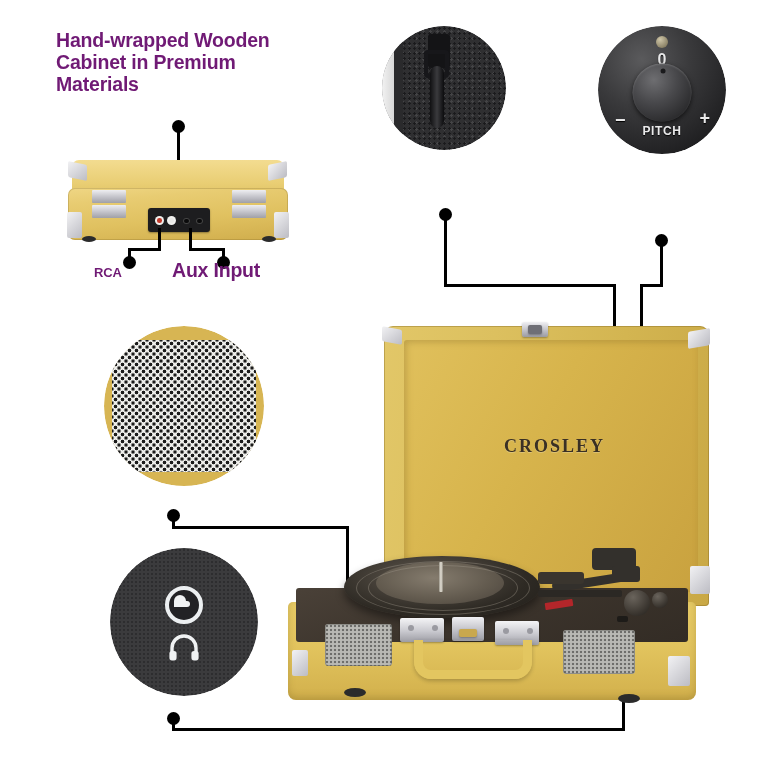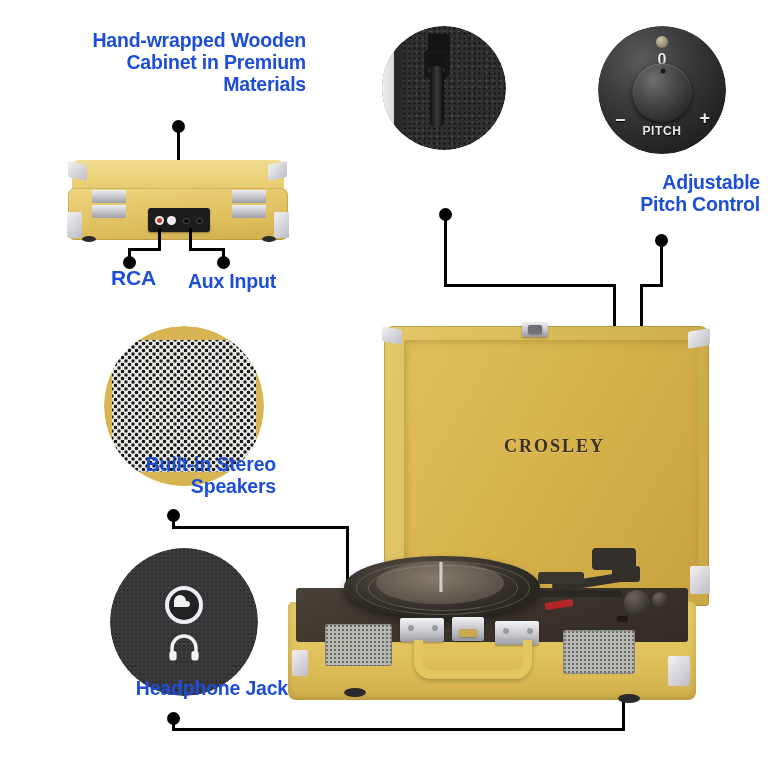--- a/index.html
+++ b/index.html
@@ -1,21 +1,21 @@
 <!DOCTYPE html>
 <html><head>
 <meta charset="utf-8">
 <title>Crosley Turntable Feature Infographic</title>
 <style>
   html,body{margin:0;padding:0;background:#fff;}
   body{width:768px;height:768px;position:relative;overflow:hidden;
        font-family:"Liberation Sans","DejaVu Sans",sans-serif;color:#111;}
   #stage{position:absolute;left:0;top:0;width:768px;height:768px;background:#ffffff;}
-  .lbl{position:absolute;font-weight:700;color:#1d4ed8;letter-spacing:-0.2px;
-       line-height:1.12;text-align:right;white-space:pre-line;}
+  .lbl{position:absolute;font-weight:700;color:#701a75;letter-spacing:-0.2px;
+       line-height:1.12;text-align:left;white-space:pre-line;}
 
   
   .ln{position:absolute;background:#000;}
   .lnv{width:3px;}
   .lnh{height:3px;}
   .dot{position:absolute;width:13px;height:13px;border-radius:50%;background:#000;}
 
   
   .circ{position:absolute;border-radius:50%;overflow:hidden;}
 
@@ -149,27 +149,27 @@
     <div class="auxh" style="left:196px;top:217.5px;width:6.5px;height:6.5px;"></div>
 
     <div class="foot" style="left:82px;top:236px;width:14px;height:6px;"></div>
     <div class="foot" style="left:262px;top:236px;width:14px;height:6px;"></div>
   </div>
 
   <div class="ln lnv" style="left:158px;top:228px;height:22px;"></div>
   <div class="ln lnh" style="left:128px;top:248px;width:33px;"></div>
   <div class="ln lnv" style="left:128px;top:248px;height:12px;"></div>
   <div class="dot" style="left:123px;top:256px;"></div>
-  <div class="lbl" style="left:94px;top:266px;width:62px;font-size:21px;">RCA</div>
+  <div class="lbl" style="left:94px;top:266px;width:62px;font-size:13px;">RCA</div>
 
   <div class="ln lnv" style="left:189px;top:228px;height:22px;"></div>
   <div class="ln lnh" style="left:189px;top:248px;width:36px;"></div>
   <div class="ln lnv" style="left:222px;top:248px;height:12px;"></div>
   <div class="dot" style="left:217px;top:256px;"></div>
-  <div class="lbl" style="left:172px;top:271px;width:104px;font-size:19.5px;">Aux Input</div>
+  <div class="lbl" style="left:172px;top:260px;width:104px;font-size:19.5px;">Aux Input</div>
 
   <div class="circ" style="left:382px;top:26px;width:124px;height:124px;">
     <div class="cue-face"></div>
     <div class="cue-tex"></div>
     <div class="cue-edge" style="left:0;top:18px;width:16px;height:88px;"></div>
     <div class="cue-edge" style="left:12px;top:14px;width:9px;height:96px;background:#2a2a2c;"></div>
     <div class="cue-slot" style="left:46px;top:8px;width:22px;height:34px;background:#141416;"></div>
     <div class="cue-hook" style="left:42px;top:24px;width:17px;height:20px;"></div>
     <div class="cue-lever" style="left:48px;top:40px;width:14px;height:62px;"></div>
   </div>
@@ -183,55 +183,50 @@
     <div class="pitch-face"></div>
     <div class="pitch-screw"></div>
     <div class="pitch-t" style="left:50%;top:25px;transform:translateX(-50%);font-size:16px;">0</div>
     <div class="pitch-knob">
       <div class="pitch-knob-mark"></div>
     </div>
     <div class="pitch-t" style="left:17px;top:84px;font-size:18px;">−</div>
     <div class="pitch-t" style="right:16px;top:82px;font-size:18px;">+</div>
     <div class="pitch-t" style="left:50%;bottom:16px;transform:translateX(-50%);font-size:12px;letter-spacing:.6px;">PITCH</div>
   </div>
-  <div class="lbl" style="left:592px;top:172px;width:168px;font-size:19.5px;">Adjustable
-Pitch Control</div>
 
   <div class="dot" style="left:655px;top:234px;"></div>
   <div class="ln lnv" style="left:660px;top:240px;height:46px;"></div>
   <div class="ln lnh" style="left:640px;top:284px;width:23px;"></div>
   <div class="ln lnv" style="left:640px;top:284px;height:333px;"></div>
 
   <div class="circ" style="left:104px;top:326px;width:160px;height:160px;">
     <div class="spk-face"></div>
     <div class="spk-mesh" style="left:8px;top:14px;width:144px;height:132px;"></div>
     <div class="spk-mesh2" style="left:8px;top:14px;width:144px;height:132px;"></div>
   </div>
-  <div class="lbl" style="left:92px;top:454px;width:184px;font-size:19.5px;">Built-in Stereo
-Speakers</div>
 
   <div class="dot" style="left:167px;top:509px;"></div>
   <div class="ln lnv" style="left:172px;top:515px;height:13px;"></div>
   <div class="ln lnh" style="left:172px;top:526px;width:177px;"></div>
   <div class="ln lnv" style="left:346px;top:526px;height:140px;"></div>
 
   <div class="circ" style="left:110px;top:548px;width:148px;height:148px;">
     <div class="hp-face"></div>
     <div class="hp-tex"></div>
     <div class="hp-jack" style="left:50%;top:38px;transform:translateX(-50%);width:30px;height:30px;">
       <div class="hp-jack-in" style="left:5px;top:5px;width:12px;height:12px;"></div>
       <div class="hp-jack-slot" style="left:5px;top:11px;width:16px;height:6px;border-radius:0 3px 3px 0;background:#f0f2f3;"></div>
     </div>
     <svg style="position:absolute;left:50%;top:84px;transform:translateX(-50%);" width="34" height="30" viewBox="0 0 34 30">
       <path d="M5 22 V16 a12 12 0 0 1 24 0 V22" fill="none" stroke="#f0f2f3" stroke-width="3.4"></path>
       <rect x="2.4" y="19" width="7.2" height="9.4" rx="2.6" fill="#f0f2f3"></rect>
       <rect x="24.4" y="19" width="7.2" height="9.4" rx="2.6" fill="#f0f2f3"></rect>
     </svg>
   </div>
-  <div class="lbl" style="left:82px;top:678px;width:206px;font-size:19.5px;">Headphone Jack</div>
 
   <div class="dot" style="left:167px;top:712px;"></div>
   <div class="ln lnv" style="left:172px;top:718px;height:12px;"></div>
   <div class="ln lnh" style="left:172px;top:728px;width:453px;"></div>
   <div class="ln lnv" style="left:622px;top:621px;height:108px;"></div>
 
   <div>
 
     <div class="lid" style="left:384px;top:326px;width:325px;height:280px;"></div>
     <div class="lid-inner" style="left:404px;top:340px;width:294px;height:252px;"></div>

